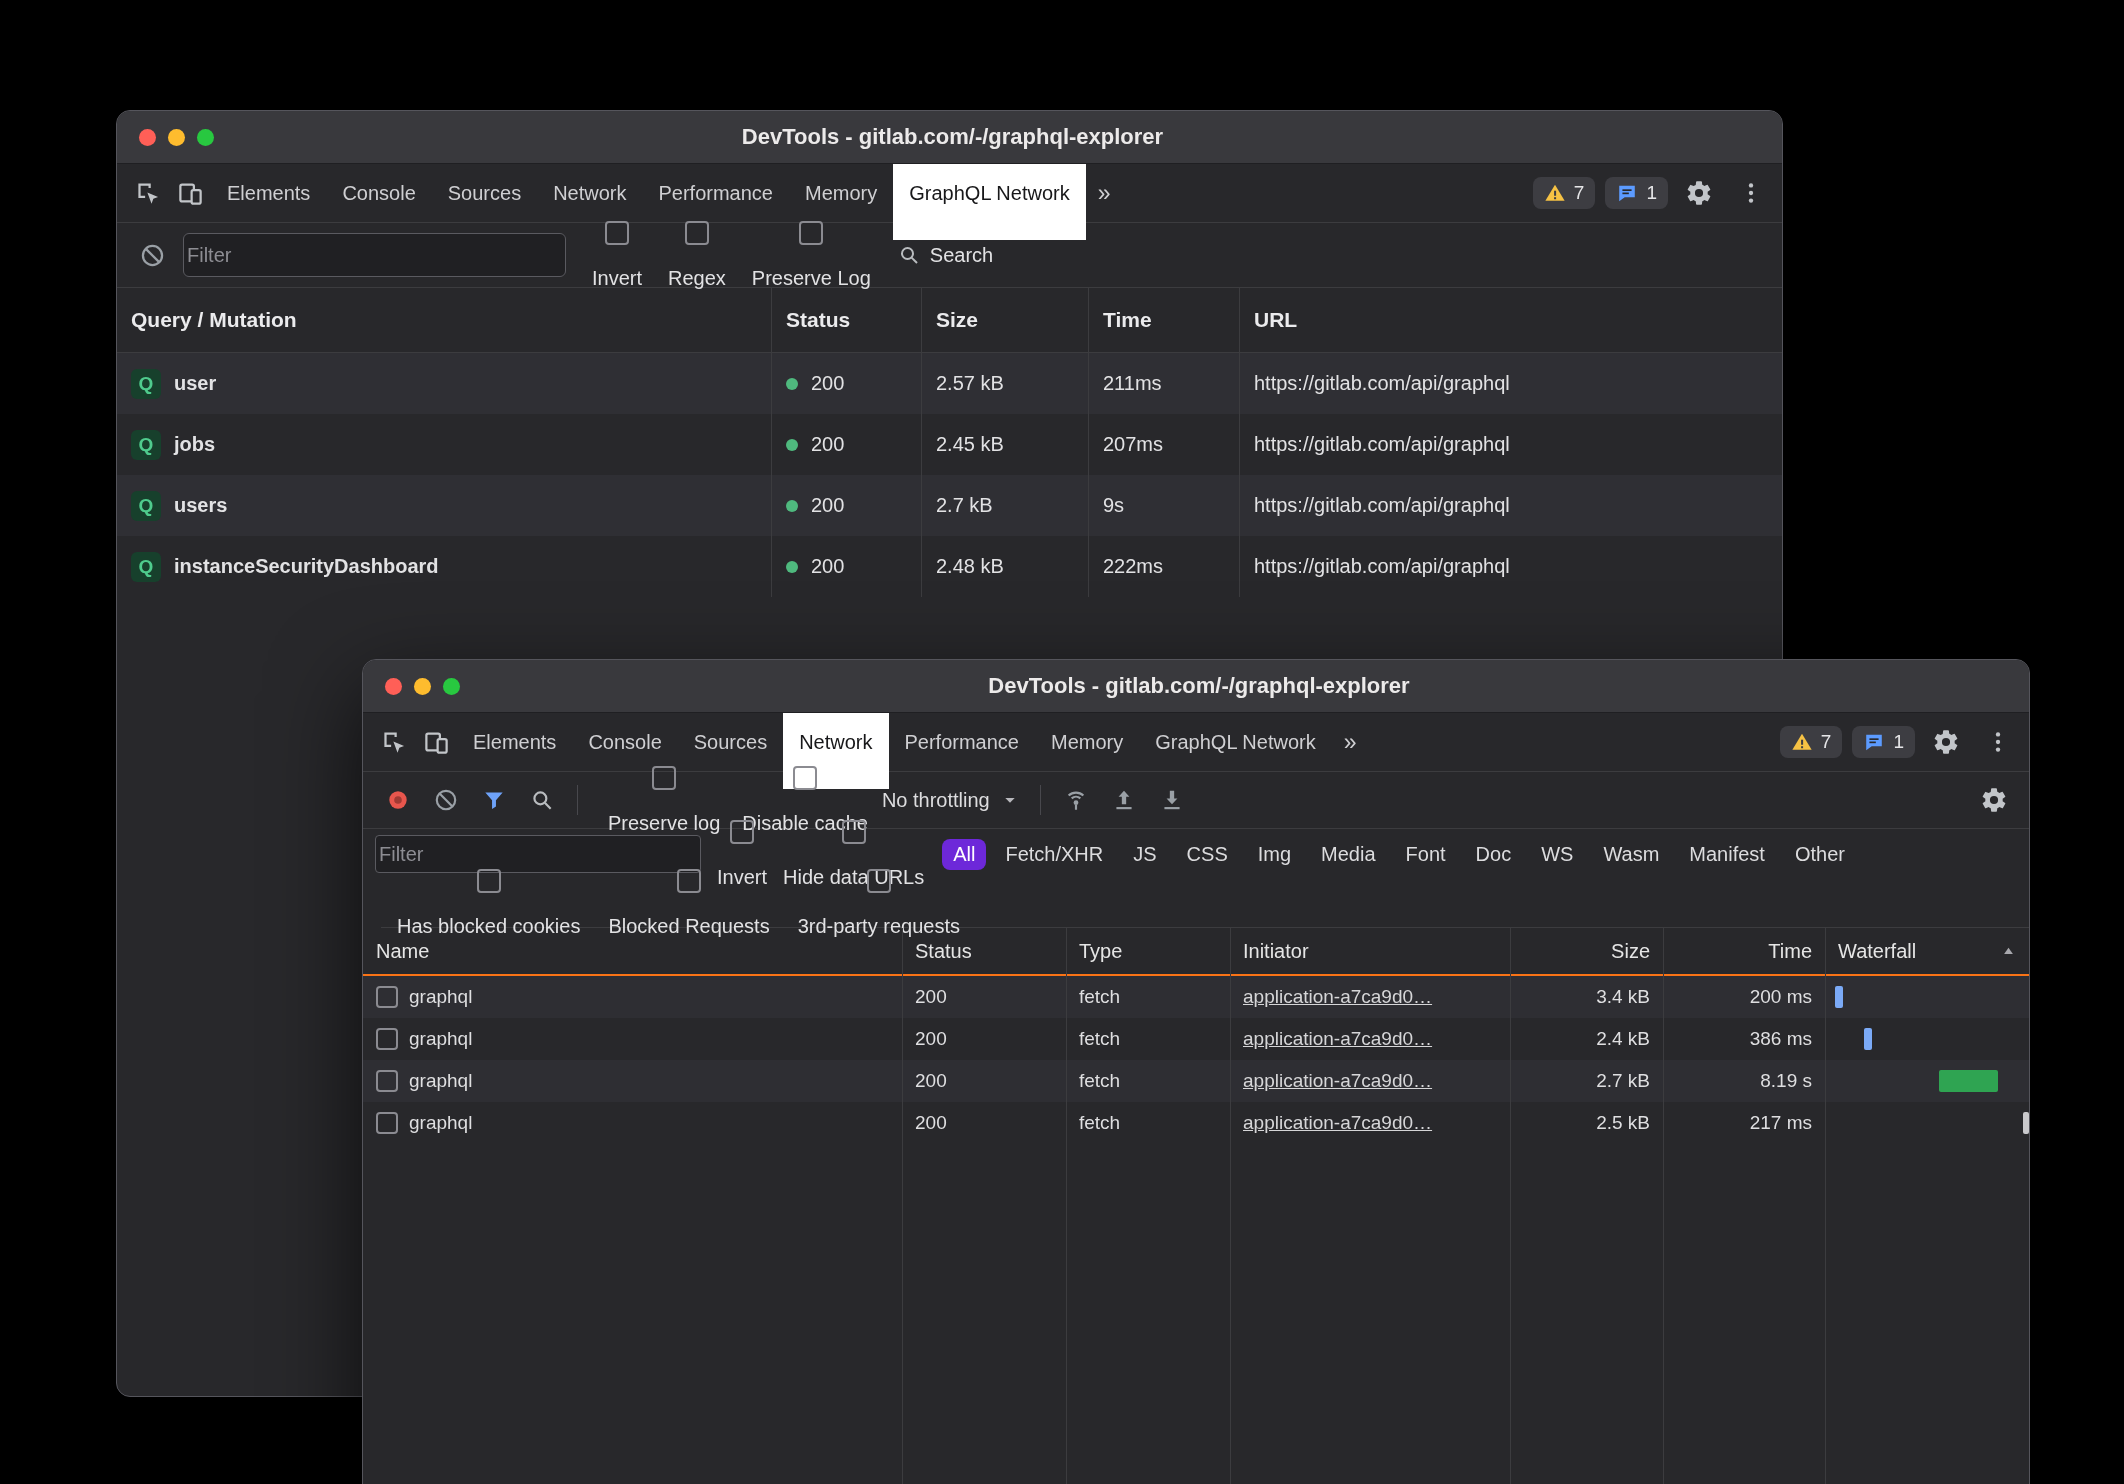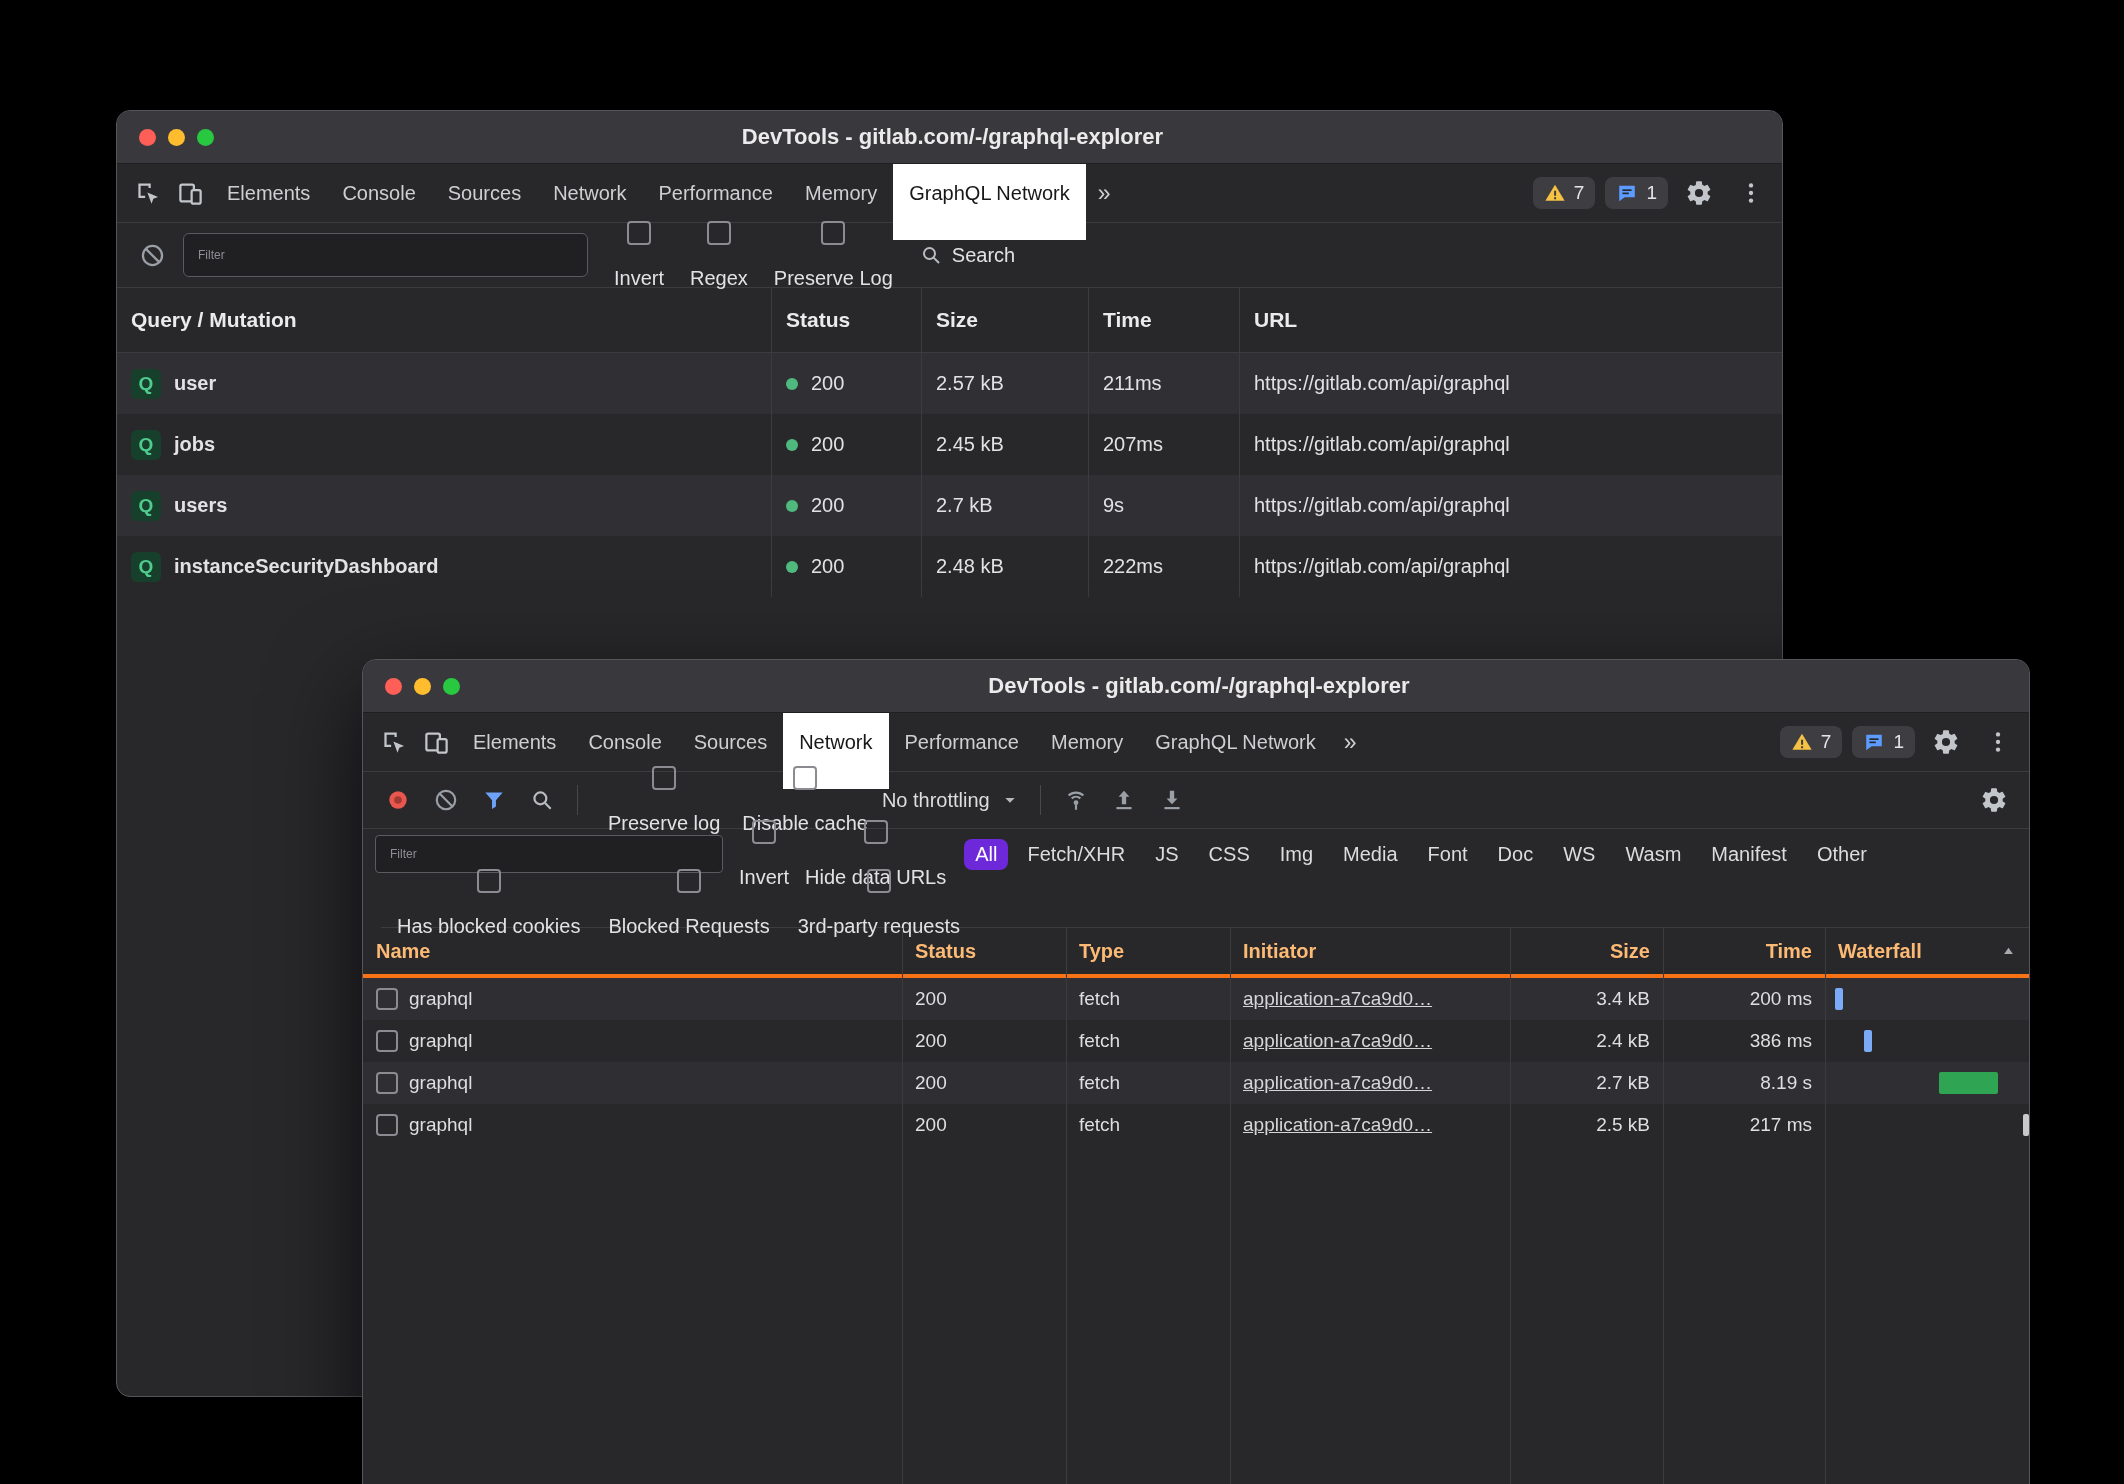--- a/index.html
+++ b/index.html
@@ -29,21 +29,21 @@
   .tab{padding:18px 16px;height:100%;display:flex;align-items:center;color:#cfcfd2;font-size:20px;white-space:nowrap;}
   .tab.selected{background:#ffffff;color:#18181a;font-weight:400;}
   .more{color:#cfcfd2;font-size:23px;padding:0 12px;}
   .badges{margin-left:auto;display:flex;align-items:center;gap:10px;}
   .badge{display:flex;align-items:center;gap:8px;padding:5px 11px;border-radius:8px;background:#3d3d42;
     color:#e6e6e8;font-size:19px;}
 
   
   .fbar1{height:64px;display:flex;align-items:center;gap:10px;padding:0 14px;border-bottom:1px solid #3c3c3f;flex:0 0 auto;}
   .filter-input{background:#202023;border:1px solid #5a5a60;border-radius:6px;color:#fdba74;
-    padding:0 14px;font-size:12px;font-family:"Liberation Sans",sans-serif;outline:none;}
+    padding:0 3px;font-size:20px;font-family:"Liberation Sans",sans-serif;outline:none;}
   .filter-input::placeholder{color:#8d8d93;}
   .f1{width:375px;height:42px;}
   .cbl{display:flex;align-items:center;gap:22px;color:#e2e2e4;font-size:20px;margin-left:16px;white-space:nowrap;flex-direction:column;}
   .cbx{width:20px;height:20px;border:2px solid #8b8b91;border-radius:4px;flex:0 0 auto;background:transparent;}
   .searchlbl{display:flex;align-items:center;gap:9px;margin-left:16px;color:#e2e2e4;font-size:20px;}
 
   
   .t1-head,.t1-row{display:grid;grid-template-columns:655px 150px 167px 151px 1fr;}
   .t1-head{height:64px;border-bottom:1px solid #3c3c3f;font-weight:700;font-size:21px;color:#ebebed;flex:0 0 auto;}
   .t1-head>div{padding:0 14px;display:flex;align-items:center;}
@@ -66,21 +66,21 @@
   .f2{width:318px;height:36px;border-radius:4px;}
   .chips{display:flex;align-items:center;gap:8px;margin-left:18px;}
   .chip{padding:4px 11px;border-radius:8px;color:#dcdcde;font-size:20px;white-space:nowrap;}
   .chip.selected{background:#6d28d9;color:#fff;}
   .fbar2b{height:48px;display:flex;align-items:center;padding:0 16px;gap:16px;border-bottom:1px solid #3c3c3f;flex:0 0 auto;margin-left:18px;}
   .fbar2b .cbl{margin-left:12px;}
 
   
   .t2-wrap{position:relative;flex:1 1 auto;overflow:hidden;}
   .t2-head,.t2-row{display:grid;grid-template-columns:539px 164px 164px 280px 153px 162px 1fr;}
-  .t2-head{height:46px;border-bottom:4px solid #f97316;font-size:20px;color:#fdba74;font-weight:bold;}
+  .t2-head{height:46px;border-bottom:2px solid #f97316;font-size:20px;color:#e5e5e5;}
   .t2-head>div{padding:0 13px;display:flex;align-items:center;}
   .t2-row{height:42px;font-size:19px;color:#dfdfe1;}
   .t2-row:nth-child(odd){background:#2e2e33;}
   .t2-row>div{padding:0 13px;display:flex;align-items:center;gap:11px;overflow:hidden;white-space:nowrap;}
   .num{justify-content:flex-end;}
   .init{color:#d6d6d8;text-decoration:underline;cursor:pointer;}
   .cbx.small{width:18px;height:18px;border-width:2px;}
   .wfcell{position:relative;padding:0;}
   .wfbar{position:absolute;top:50%;transform:translateY(-50%);height:22px;border-radius:2px;}
   .vline{position:absolute;top:0;bottom:0;width:1px;background:#3c3c3f;pointer-events:none;}

